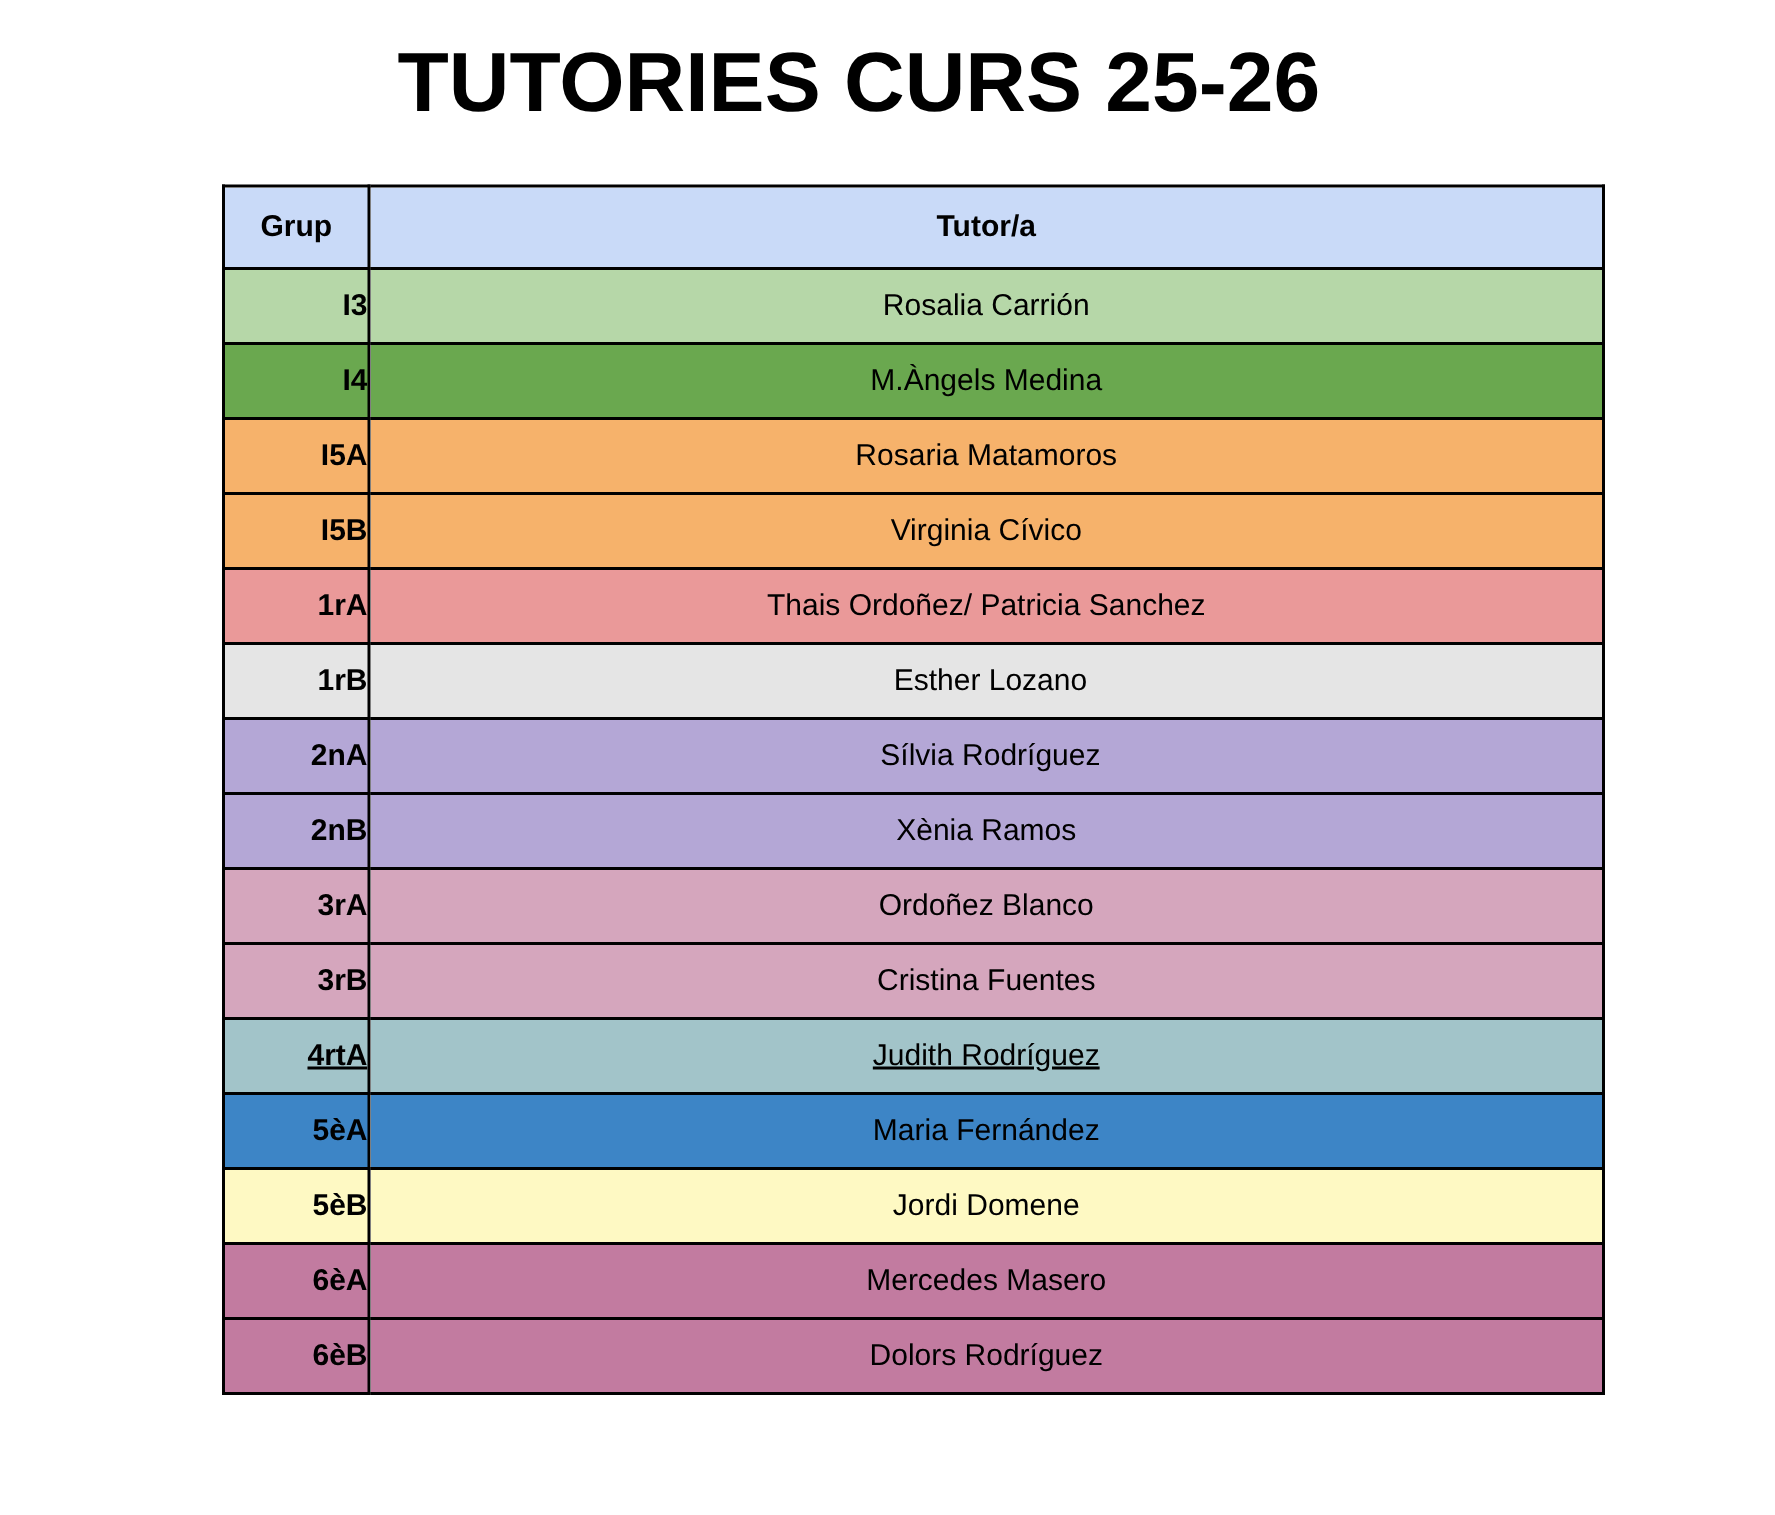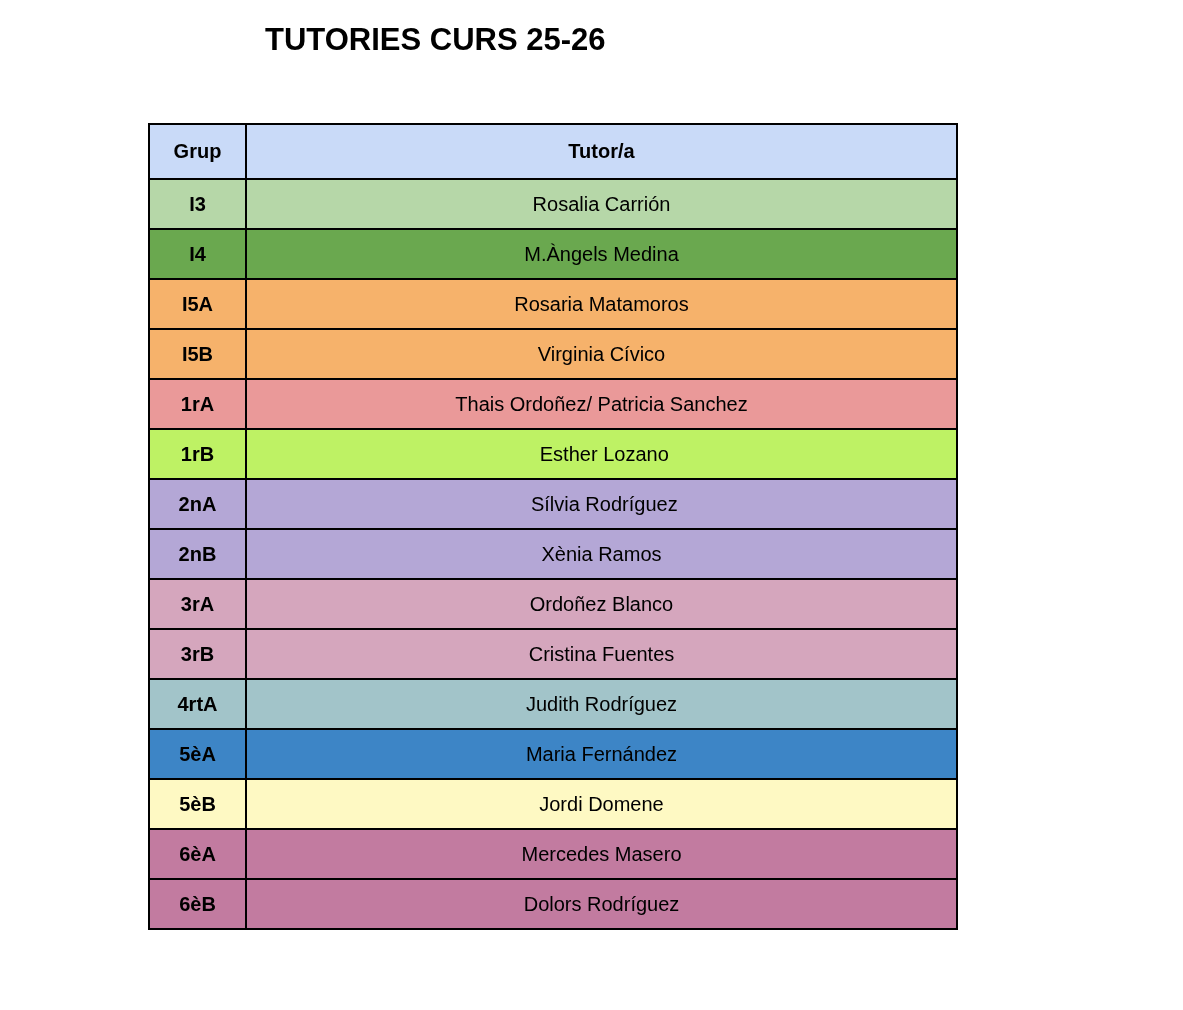--- a/index.html
+++ b/index.html
@@ -10,51 +10,51 @@
     height: 1010px;
     font-family: "Liberation Sans", sans-serif;
     color: #000000;
     position: relative;
     overflow: hidden;
   }
   .page-title {
     position: absolute;
     left: 265px;
     top: 22px;
-    font-size: 31px;
+    font-size: 56px;
     font-weight: 700;
     letter-spacing: 0px;
     white-space: nowrap;
   }
   table.tutories {
     position: absolute;
     left: 148px;
     top: 123px;
-    width: 810px;
+    width: 922px;
     border-collapse: collapse;
     table-layout: fixed;
     font-size: 20px;
   }
   table.tutories th,
   table.tutories td {
     border: 2px solid #000000;
     padding: 0;
     vertical-align: middle;
     overflow: hidden;
   }
   col.group-col { width: 97px; }
   thead tr { height: 55px; }
   tbody tr { height: 50px; }
   th.header-cell {
     font-weight: 700;
     text-align: center;
   }
   td.group-cell {
     font-weight: 700;
-    text-align: center;
+    text-align: right;
   }
   td.tutor-cell {
     text-align: center;
     padding-left: 11px;
     white-space: pre-wrap;
   }
 </style>
 </head>
 <body>
 
@@ -85,41 +85,41 @@
         <td class="tutor-cell">Rosaria Matamoros</td>
       </tr>
       <tr style="background-color: rgb(246, 178, 107); margin-left: 40px;">
         <td class="group-cell">I5B</td>
         <td class="tutor-cell">Virginia Cívico</td>
       </tr>
       <tr style="background-color: rgb(234, 153, 153);">
         <td class="group-cell">1rA</td>
         <td class="tutor-cell">Thais Ordoñez/ Patricia Sanchez</td>
       </tr>
-      <tr style="background-color: #bef264; padding-left: 12px;">
+      <tr style="background-color: #e5e5e5; padding-left: 12px;">
         <td class="group-cell">1rB</td>
         <td class="tutor-cell"> Esther Lozano</td>
       </tr>
       <tr style="background-color: rgb(180, 167, 214);">
         <td class="group-cell">2nA</td>
         <td class="tutor-cell"> Sílvia Rodríguez</td>
       </tr>
       <tr style="background-color: rgb(180, 167, 214);">
         <td class="group-cell">2nB</td>
         <td class="tutor-cell">Xènia Ramos</td>
       </tr>
       <tr style="background-color: rgb(213, 166, 189);">
         <td class="group-cell">3rA</td>
         <td class="tutor-cell">Ordoñez Blanco</td>
       </tr>
       <tr style="background-color: rgb(213, 166, 189);">
         <td class="group-cell">3rB</td>
         <td class="tutor-cell">Cristina Fuentes</td>
       </tr>
-      <tr style="background-color: rgb(162, 196, 201);">
+      <tr style="background-color: rgb(162, 196, 201); text-decoration: underline;">
         <td class="group-cell">4rtA</td>
         <td class="tutor-cell">Judith Rodríguez</td>
       </tr>
       <tr style="background-color: rgb(61, 133, 198);">
         <td class="group-cell">5èA</td>
         <td class="tutor-cell">Maria Fernández</td>
       </tr>
       <tr style="background-color: #fef9c3;">
         <td class="group-cell">5èB</td>
         <td class="tutor-cell">Jordi Domene</td>

